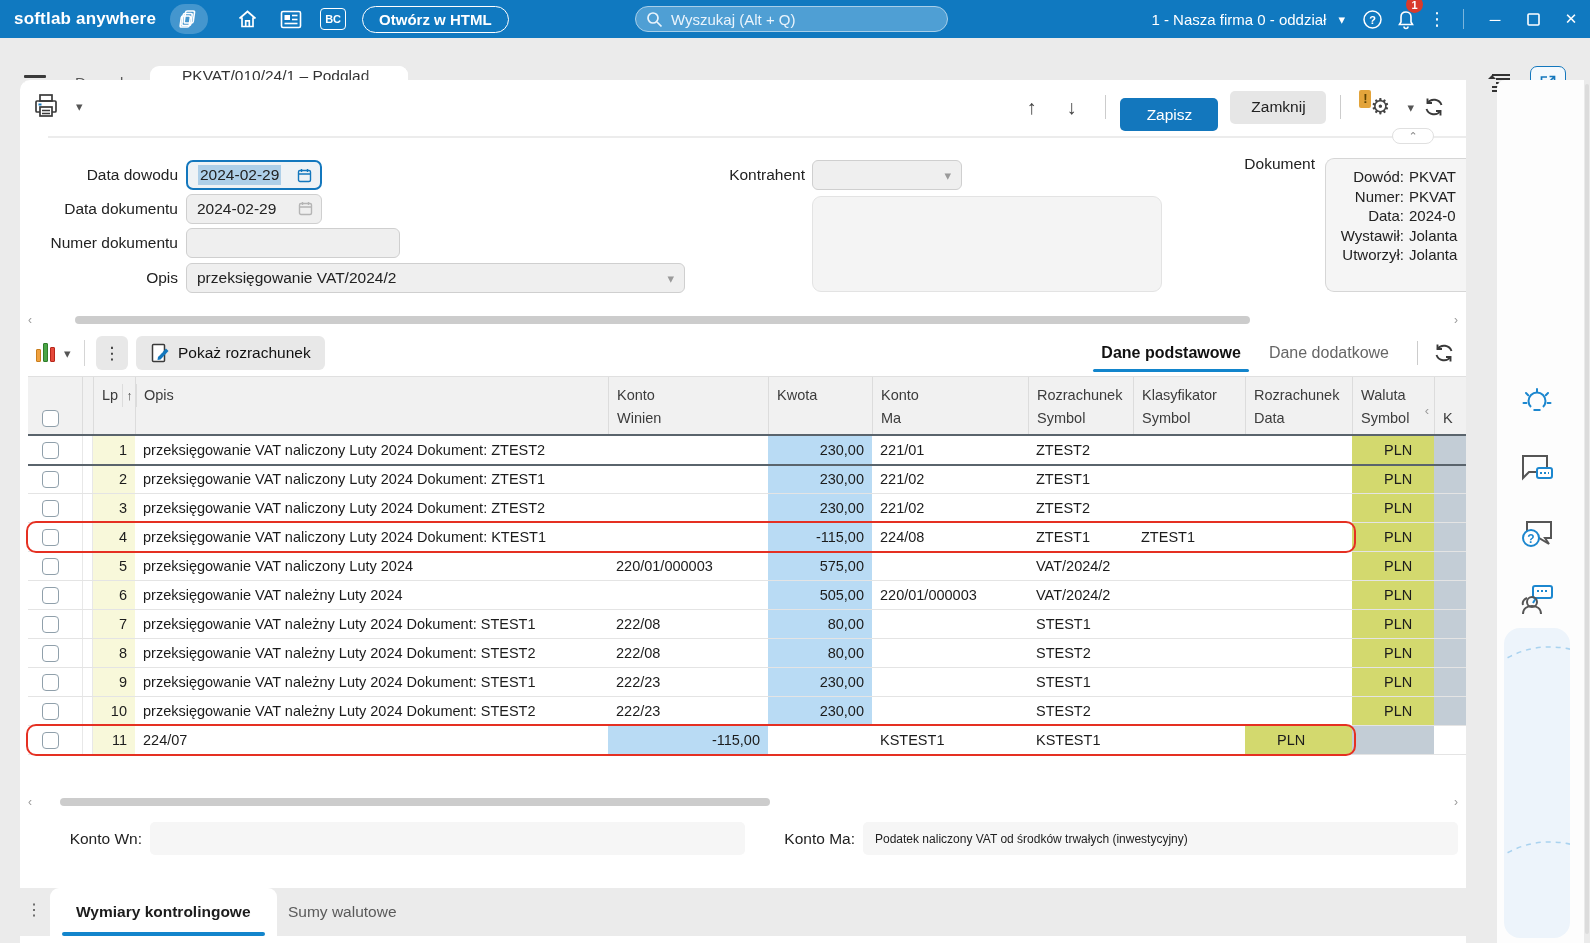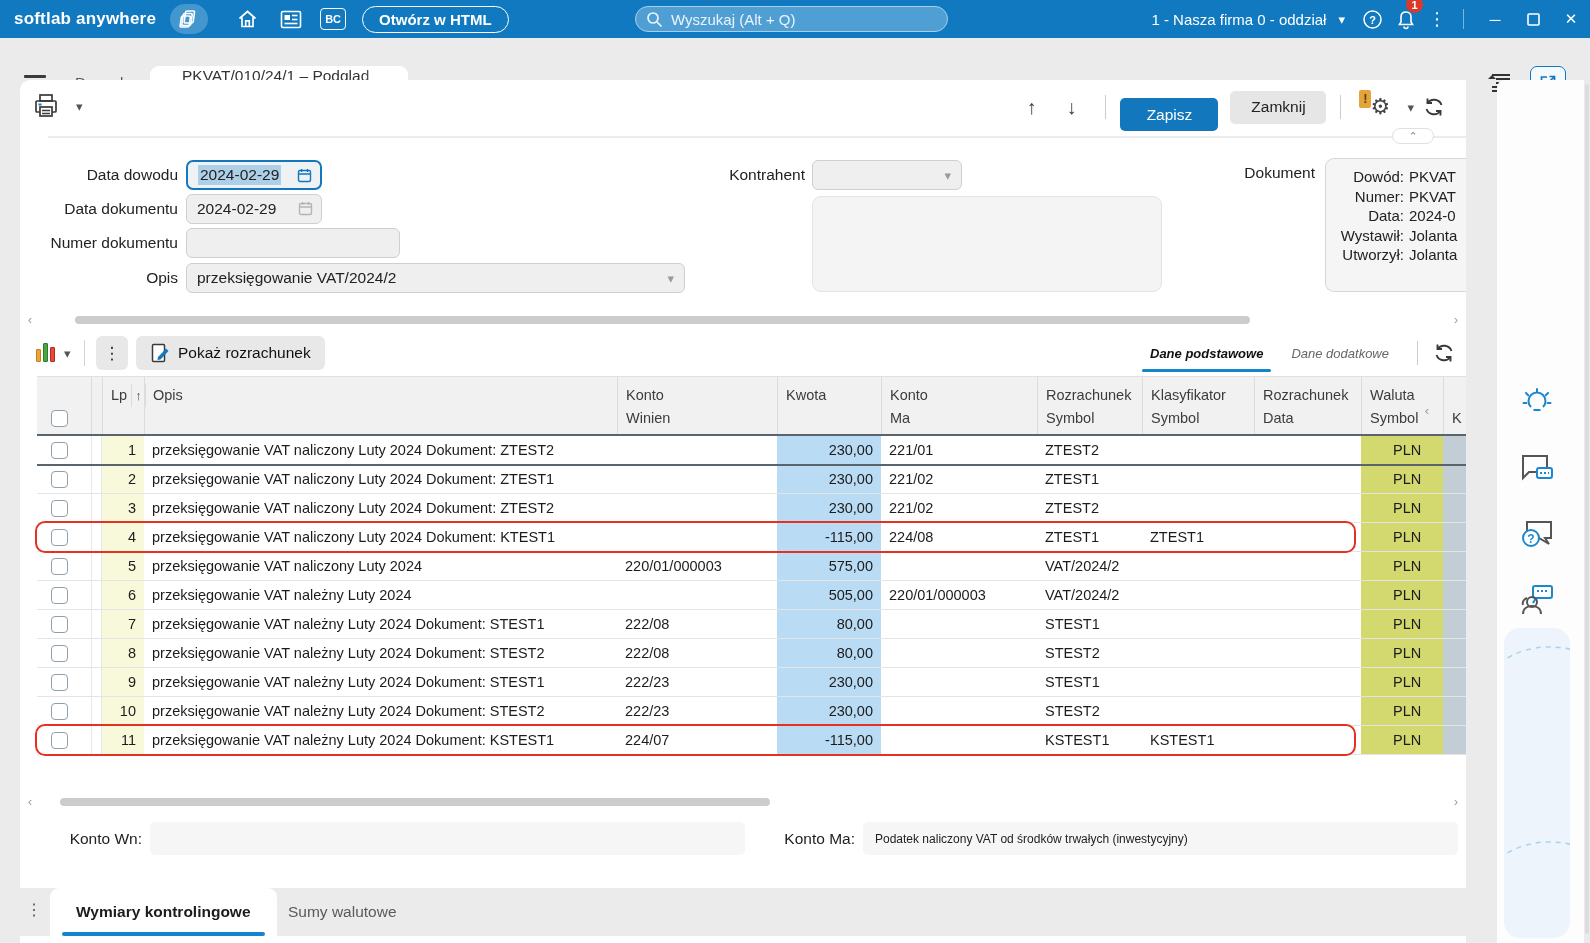--- a/index.html
+++ b/index.html
@@ -79,27 +79,27 @@
 
   
   .grid-toolbar { position:absolute; left:0; top:254px; width:1446px; height:40px; }
   .chart-ic { position:absolute; left:16px; top:8px; display:flex; align-items:flex-end; gap:2px; height:20px; }
   .chart-ic i { display:block; width:5px; border-radius:1px; }
   .gt-chev { position:absolute; left:44px; top:12px; color:#555; font-size:13px; }
   .gt-sep { position:absolute; left:64px; top:6px; width:1px; height:26px; background:#d5d5d5; }
   .kebab-btn { position:absolute; left:76px; top:2px; width:32px; height:34px; background:#e8e8e8; border-radius:6px; color:#333; font-size:17px; display:flex; align-items:center; justify-content:center; }
   .pokaz-btn { position:absolute; left:116px; top:2px; height:34px; background:#e8e8e8; border-radius:6px; display:flex; align-items:center; gap:8px; padding:0 14px; font-size:15.5px; color:#111; }
   .gt-tabs { position:absolute; right:10px; top:0; display:flex; align-items:center; height:38px; }
-  .gt-tab { font-size:13px; color:#666; padding:0 14px; position:relative; height:38px; display:flex; align-items:center;font-style:italic; }
+  .gt-tab { font-size:16px; color:#666; padding:0 14px; position:relative; height:38px; display:flex; align-items:center; }
   .gt-tab.active { color:#111; font-weight:bold; }
   .gt-tab.active::after { content:""; position:absolute; left:6px; right:6px; bottom:0; height:3.5px; background:#1285cc; border-radius:2px; }
 
   
   .table { position:absolute; left:8px; top:296px; width:1438px; }
-  .cols { display:grid; grid-template-columns:54px 11px 42px 473px 160px 104px 156px 105px 112px 107px 82px 32px;margin-left:9px; }
+  .cols { display:grid; grid-template-columns:54px 11px 42px 473px 160px 104px 156px 105px 112px 107px 82px 32px; }
   .thead { background:#f1f1f1; border-top:1px solid #e0e0e0; border-bottom:1px solid #d9d9d9; height:60px; position:relative; }
   .th { border-left:1px solid #dcdcdc; padding:7px 8px 0 8px; font-size:14.5px; color:#3c3c3c; line-height:23px; }
   .th:first-child { border-left:none; }
   .th .l2 { display:block; }
   .lp-head { display:flex; align-items:flex-start; gap:4px; }
   .sort-ar { font-size:13px; color:#444; border-left:1px solid #dcdcdc; border-right:1px solid #dcdcdc; padding:0 3px; }
   .col-grip { position:absolute; right:37px; top:26px; color:#9a9a9a; font-size:13px; }
   .trow { position:relative; height:29px; border-bottom:1px solid #e4e4e4; background:#fff; align-items:center; font-size:14.5px; color:#1c1c1c; }
   .td { height:100%; display:flex; align-items:center; padding:0 8px; white-space:nowrap; overflow:hidden; }
   .c-strip { border-left:1px solid #e8e8e8; border-right:1px solid #e8e8e8; padding:0; }
@@ -335,21 +335,21 @@
       <span class="dd-chev">▾</span>
     </div>
 
     <div class="f-label" style="left:630px; top:86px; width:155px;">Kontrahent</div>
     <div class="inp" style="left:792px; top:80px; width:150px;">
       <span></span>
       <span class="dd-chev">▾</span>
     </div>
     <div class="textarea" style="left:792px; top:116px; width:350px; height:96px;"></div>
 
-    <div class="f-label" style="left:1150px; top:84px; width:145px;">Dokument</div>
+    <div class="f-label" style="left:1150px; top:75px; width:145px;">Dokument</div>
     <div class="dok-panel">
       <div class="dok-line">
           <span class="dl">Dowód:</span>
           <span class="dv">PKVAT</span>
         </div>
       <div class="dok-line">
           <span class="dl">Numer:</span>
           <span class="dv">PKVAT</span>
         </div>
       <div class="dok-line">
@@ -597,21 +597,20 @@
         <div class="td c-waluta">PLN</div>
         <div class="td c-k"></div>
 
       </div>
           <div class="trow cols red-outline">
         <div class="td">
               <span class="checkbox"></span>
             </div>
         <div class="td c-strip"></div>
         <div class="td c-lp">11</div>
-        <div class="td">przeksięgowanie VAT należny Luty 2024 Dokument: KSTEST1</div>
         <div class="td">224/07</div>
         <div class="td c-kwota">-115,00</div>
         <div class="td"></div>
         <div class="td">KSTEST1</div>
         <div class="td">KSTEST1</div>
         <div class="td"></div>
         <div class="td c-waluta">PLN</div>
         <div class="td c-k"></div>
         <div class="red-ring"></div>
       </div>

